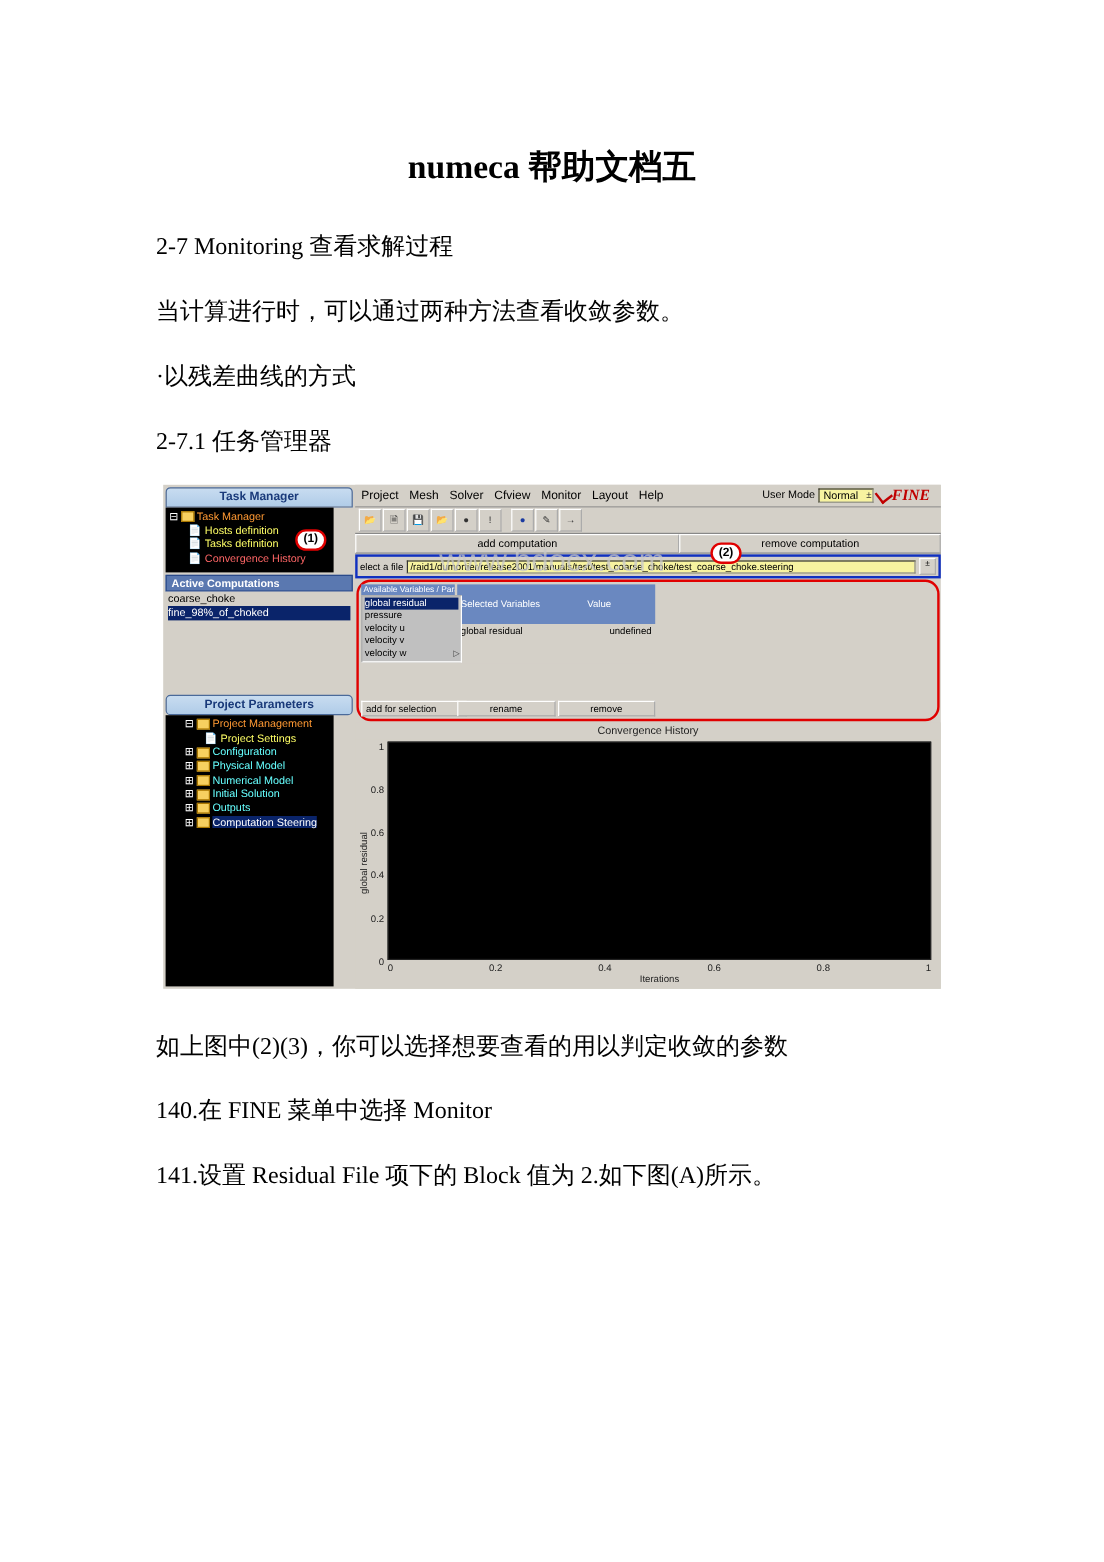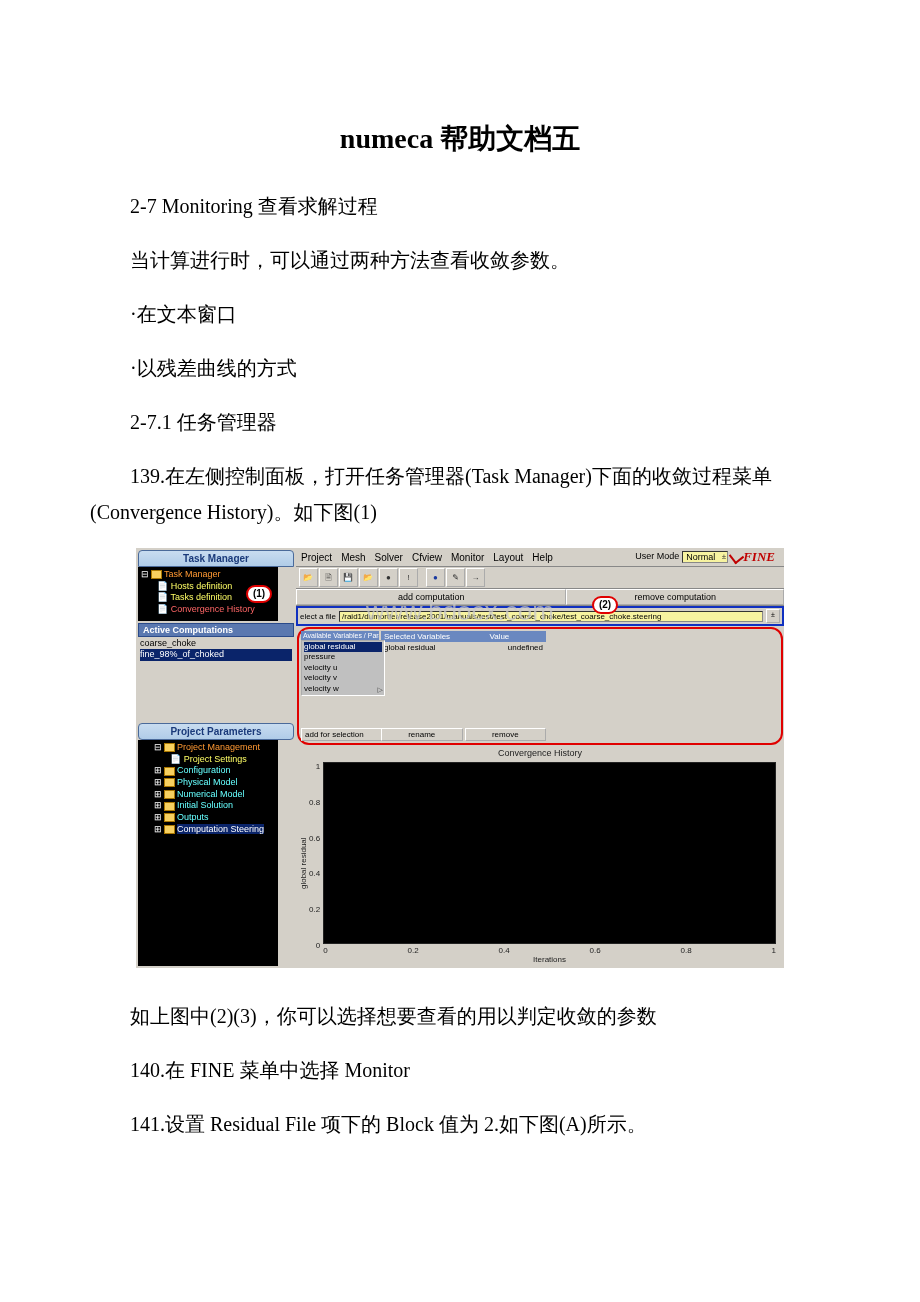--- a/index.html
+++ b/index.html
@@ -258,21 +258,21 @@
     width: 165px;
     display: flex;
     flex-direction: column;
   }
   .varhdr {
     display: flex;
     background: #6a88c0;
     color: #fff;
     font-size: 8px;
   }
-  .varhdr div { padding: 1px 3px; }
+  .varhdr div { padding: 12px 3px; }
   .varlist {
     flex: 1;
     background: #d4d0c8;
     font-size: 8px;
     padding: 1px 3px;
     display: flex;
     justify-content: space-between;
   }
   .varbtns {
     display: flex;
@@ -368,24 +368,22 @@
     z-index: 50;
   }
 </style>
 </head>
 <body>
 
 <div class="page">
   <h1>numeca 帮助文档五</h1>
   <p>2-7 Monitoring 查看求解过程</p>
   <p>当计算进行时，可以通过两种方法查看收敛参数。</p>
-  <p>·在文本窗口</p>
   <p>·以残差曲线的方式</p>
   <p>2-7.1 任务管理器</p>
-  <p>139.在左侧控制面板，打开任务管理器(Task Manager)下面的收敛过程菜单(Convergence History)。如下图(1)</p>
 
   <div class="screenshot-wrap">
     <div class="app">
 
       <div class="watermark">www.bdocx.com</div>
 
       <div class="left-pane">
         <div class="panel-title">Task Manager</div>
         <div class="tree-dark" style="position:relative;">
           <div>⊟ <span class="folder-icon"></span><span class="orange">Task Manager</span></div>

